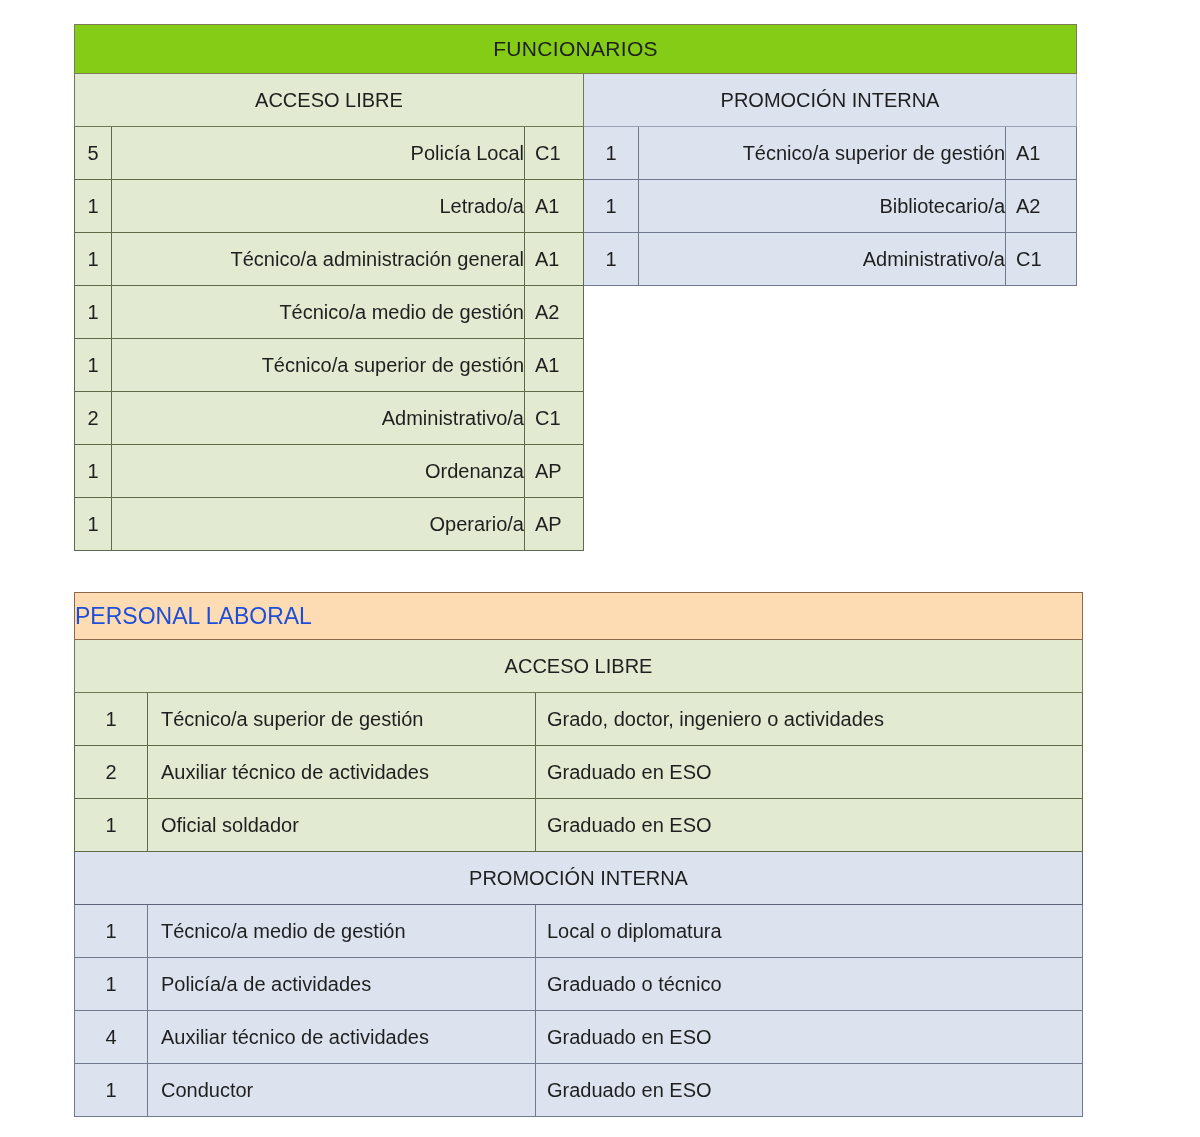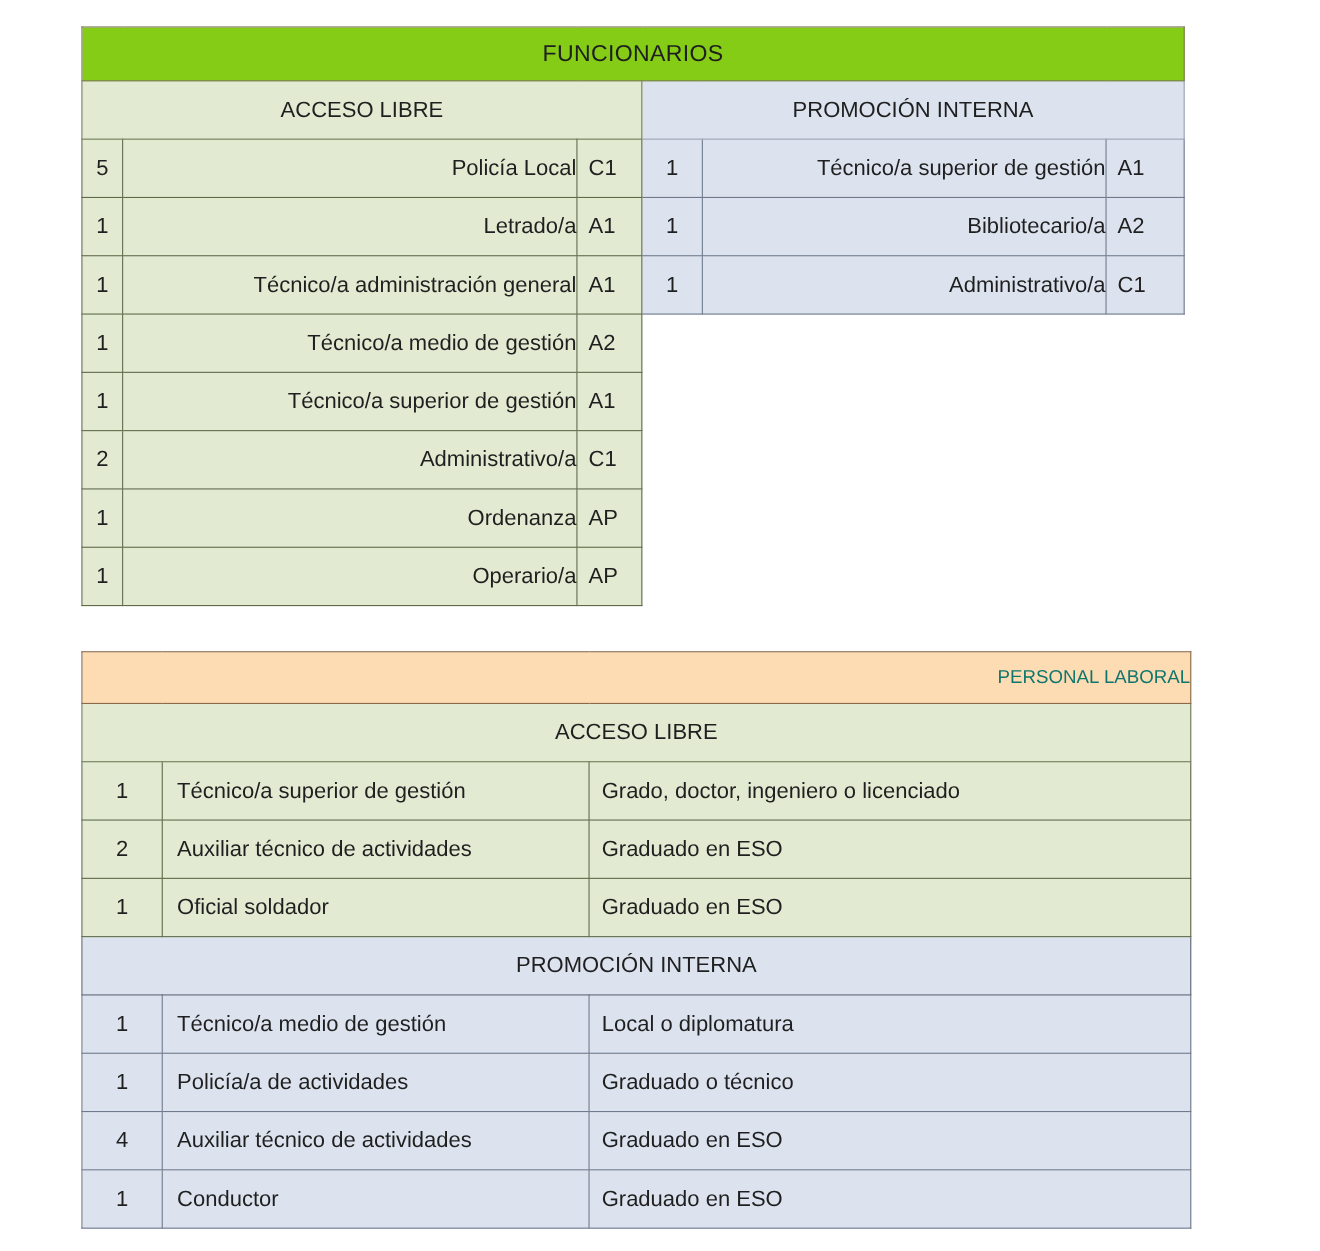--- a/index.html
+++ b/index.html
@@ -94,24 +94,24 @@
   
   #personal-laboral-table {
     left: 74px;
     top: 592px;
     width: 1008px;
   }
 
   .t2-title {
     background: #FDDCB3;
     border: 1px solid #8a6a4a;
-    text-align: right;
-    font-size: 17px;
+    text-align: left;
+    font-size: 23px;
     height: 46px;
-    color: #0f766e;
+    color: #1d4ed8;
   }
   .t2-band-green {
     background: #E2EAD2;
     border: 1px solid #6e7a54;
     text-align: center;
     font-size: 20px;
     height: 52px;
     color: #1f1f1f;
   }
   .t2-band-blue {
@@ -221,21 +221,21 @@
       <tr>
         <td class="t2-title" colspan="3">PERSONAL LABORAL</td>
       </tr>
       <tr>
         <td class="t2-band-green" colspan="3">ACCESO LIBRE</td>
       </tr>
 
       <tr class="r52">
         <td class="cell-green t2-num">1</td>
         <td class="cell-green t2-desc">Técnico/a superior de gestión</td>
-        <td class="cell-green t2-req">Grado, doctor, ingeniero o licenciado</td>
+        <td class="cell-green t2-req">Grado, doctor, ingeniero o actividades</td>
       </tr>
       <tr class="r52">
         <td class="cell-green t2-num">2</td>
         <td class="cell-green t2-desc">Auxiliar técnico de actividades</td>
         <td class="cell-green t2-req">Graduado en ESO</td>
       </tr>
       <tr class="r52">
         <td class="cell-green t2-num">1</td>
         <td class="cell-green t2-desc">Oficial soldador</td>
         <td class="cell-green t2-req">Graduado en ESO</td>

